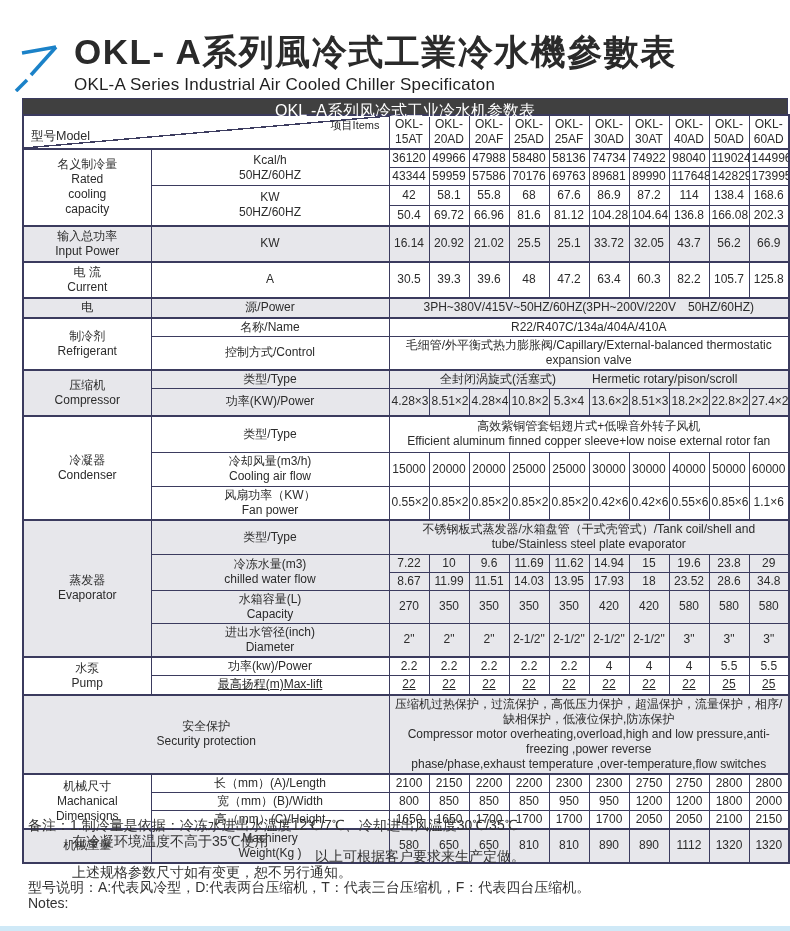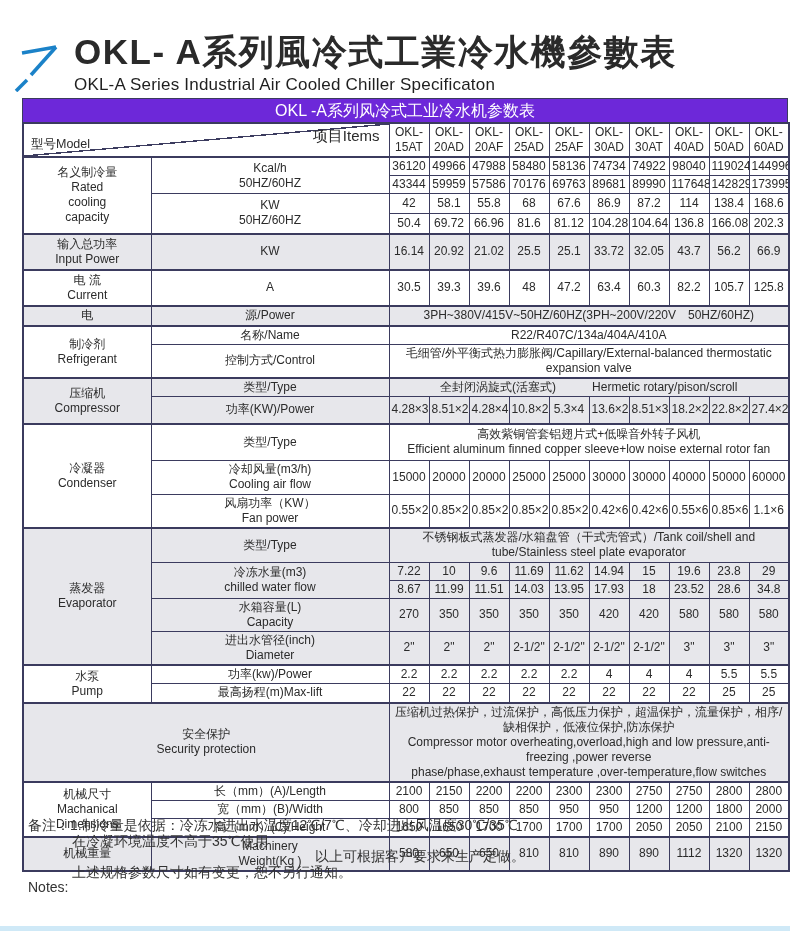--- a/index.html
+++ b/index.html
@@ -7,37 +7,37 @@
   .page{position:relative;width:790px;height:931px;overflow:hidden;background:#fff;}
 
   
   .hdr{position:absolute;top:32px;left:14px;display:flex;align-items:flex-start;}
   .logo{margin-top:6px;margin-right:10px;flex:0 0 auto;}
   .hdr-titles h1{margin:0;font-size:35px;font-weight:bold;letter-spacing:1.5px;color:#2a2a2a;line-height:1.15;}
   .hdr-titles .sub{font-size:17px;color:#1f1f1f;margin-top:3px;letter-spacing:0.2px;}
 
   
   .tablewrap{position:absolute;top:98px;left:22px;width:766px;}
-  .tbar{background:#6d28d9;color:#ffffff;text-align:center;font-size:16px;height:24px;line-height:24px;
+  .tbar{background:#404040;color:#ffffff;text-align:center;font-size:16px;height:16px;line-height:24px;
         border:1px solid #3b3b5e;border-bottom:none;box-sizing:border-box;}
   table.spec{width:766px;border-collapse:collapse;table-layout:fixed;border:2px solid #3b3b5e;}
   table.spec td{border:1px solid #3b3b5e;text-align:center;vertical-align:middle;font-size:12px;
         padding:1px 2px;white-space:pre-line;line-height:1.25;color:#2b2b2b;overflow:hidden;}
   tr.shaded td{background:#e7e7eb;}
   tr.sec td{border-top-width:2px;}
   td.model{font-size:12.5px;}
   td.rowhdr,td.item{font-size:12px;}
   td.ar{text-align:right;padding-right:10px;}
   td.al{text-align:left;padding-left:14px;}
   td.corner{position:relative;
      background-image:linear-gradient(to bottom right,
         transparent calc(50% - 0.7px), #3b3b5e calc(50% - 0.7px),
         #3b3b5e calc(50% + 0.7px), transparent calc(50% + 0.7px));}
   td.corner .cm{position:absolute;left:7px;bottom:3px;font-size:12.5px;}
-  td.corner .ci{position:absolute;right:9px;top:3px;font-size:15px;}
+  td.corner .ci{position:absolute;right:9px;top:3px;font-size:11px;}
 
   
   .notes{position:absolute;top:818px;left:28px;width:740px;font-size:14px;color:#333;}
   .nline{line-height:15.5px;}
 
   .bottom-strip{position:absolute;left:0;bottom:0;width:790px;height:5px;background:#cfe9f7;}
 </style>
 </head>
 <body>
 
@@ -321,21 +321,21 @@
             <td class="val">2.2</td>
             <td class="val">2.2</td>
             <td class="val">2.2</td>
             <td class="val">2.2</td>
             <td class="val">4</td>
             <td class="val">4</td>
             <td class="val">4</td>
             <td class="val">5.5</td>
             <td class="val">5.5</td>
           </tr>
-          <tr style="height: 19px;">
+          <tr style="height: 19px; text-decoration: underline;">
             <td class="item">最高扬程(m)Max-lift</td>
             <td class="val">22</td>
             <td class="val">22</td>
             <td class="val">22</td>
             <td class="val">22</td>
             <td class="val">22</td>
             <td class="val">22</td>
             <td class="val">22</td>
             <td class="val">22</td>
             <td class="val">25</td>
@@ -407,17 +407,18 @@
           </tr>
         </tbody>
     </table>
   </div>
 
   <div class="notes" id="notes">
       <div class="nline" style="padding-left: 0px;">备注：1.制冷量是依据：冷冻水进出水温度12℃/7℃、冷却进出风温度30℃/35℃</div>
       <div class="nline" style="padding-left: 44px;">在冷凝环境温度不高于35℃使用</div>
       <div class="nline" style="padding-left: 44px; text-align: center;">以上可根据客户要求来生产定做。</div>
       <div class="nline" style="padding-left: 44px;">上述规格参数尺寸如有变更，恕不另行通知。</div>
+      <div class="nline" style="padding-left: 0px;">型号说明：A:代表风冷型，D:代表两台压缩机，T：代表三台压缩机，F：代表四台压缩机。</div>
       <div class="nline" style="padding-left: 0px;">Notes:</div>
     </div>
 
   <div class="bottom-strip"></div>
 </div>
 
 </body></html>

